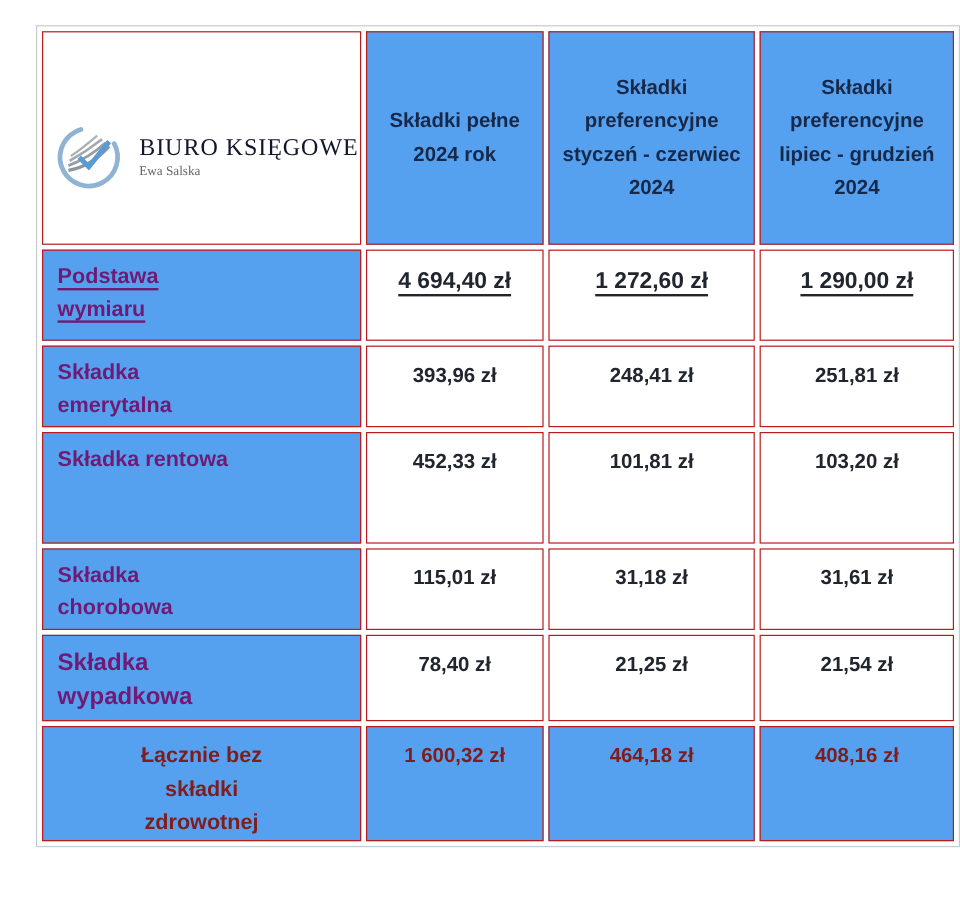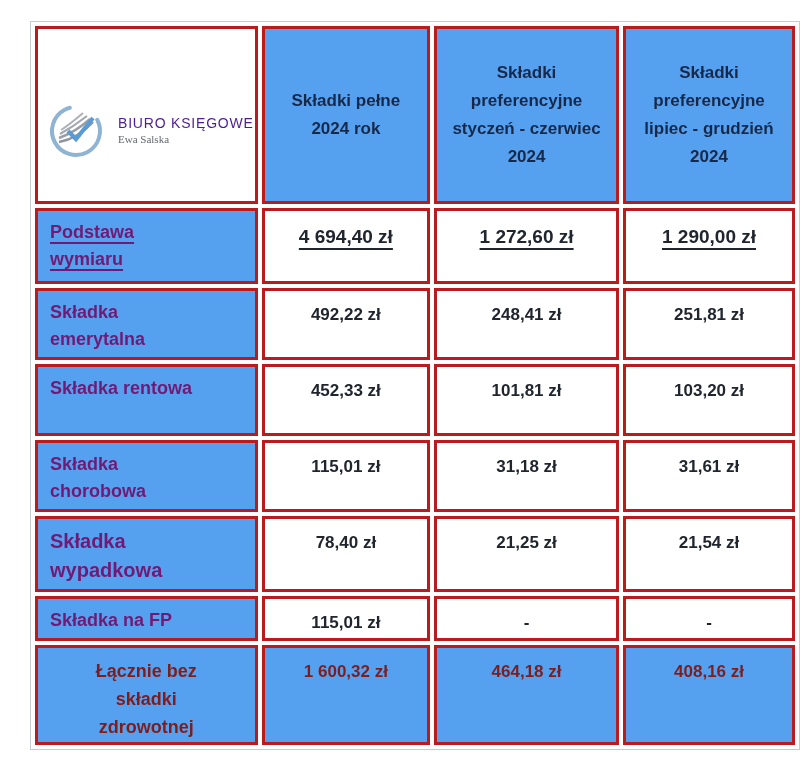--- a/index.html
+++ b/index.html
@@ -7,50 +7,50 @@
   .page{padding:21px 0 0 30px;}
 
   table.tbl{
     border-collapse:separate;
     border-spacing:4px;
     table-layout:fixed;
     background:#ffffff;
     border:1px solid #c7cbcf;
   }
   td{
-    border:3px solid #b91c1c;
+    border:1px solid #b91c1c;
     vertical-align:top;
     box-sizing:border-box;
     overflow:hidden;
   }
   .blue{background:#56a1ef;}
 
   
   .rw-head td{height:178px;}
   .rw-1 td{height:76px;}
   .rw-2 td{height:68px;}
-  .rw-3 td{height:72px;}
+  .rw-3 td{height:93px;}
   .rw-4 td{height:68px;}
   .rw-5 td{height:71px;}
   .rw-6 td{height:45px;}
   .rw-7 td{height:94px;}
 
   .head{
     vertical-align:middle;
     text-align:center;
     font-weight:700;
     font-size:17px;
     line-height:1.65;
     color:#17294a;
     white-space:pre-line;
     padding:4px 6px;
   }
   .logo-cell{background:#ffffff;vertical-align:middle;}
   .logo{display:flex;align-items:center;gap:9px;padding:30px 0 0 8px;}
-  .logo-title{font-family:Liberation Sans, sans-serif;font-size:14px;letter-spacing:0.8px;color:#4c1d95;white-space:nowrap;}
+  .logo-title{font-family:Liberation Serif, serif;font-size:20px;letter-spacing:0.8px;color:#0f172a;white-space:nowrap;}
   .logo-sub{font-family:"Liberation Serif",serif;font-size:11px;color:#62686e;margin-top:2px;}
 
   .lbl{
     font-weight:700;
     font-size:18px;
     color:#701a75;
     line-height:1.5;
     padding:8px 4px 4px 12px;
     white-space:pre-line;
   }
@@ -128,21 +128,21 @@
       <td class="blue lbl lbl-u"><span>Podstawa
 wymiaru</span></td>
       <td class="val val-u">4 694,40 zł</td>
       <td class="val val-u">1 272,60 zł</td>
       <td class="val val-u">1 290,00 zł</td>
     </tr>
 
     <tr class="rw-2">
       <td class="blue lbl">Składka
 emerytalna</td>
-      <td class="val">492,22 zł</td>
+      <td class="val">393,96 zł</td>
       <td class="val">248,41 zł</td>
       <td class="val">251,81 zł</td>
     </tr>
 
     <tr class="rw-3">
       <td class="blue lbl">Składka rentowa</td>
       <td class="val">452,33 zł</td>
       <td class="val">101,81 zł</td>
       <td class="val">103,20 zł</td>
     </tr>
@@ -156,26 +156,20 @@
     </tr>
 
     <tr class="rw-5">
       <td class="blue lbl lbl-big">Składka
 wypadkowa</td>
       <td class="val">78,40 zł</td>
       <td class="val">21,25 zł</td>
       <td class="val">21,54 zł</td>
     </tr>
 
-    <tr class="rw-6">
-      <td class="blue lbl">Składka na FP</td>
-      <td class="val">115,01 zł</td>
-      <td class="val">-</td>
-      <td class="val">-</td>
-    </tr>
 
     <tr class="rw-7">
       <td class="blue total-lbl">Łącznie bez
 składki
 zdrowotnej</td>
       <td class="blue val total-val">1 600,32 zł</td>
       <td class="blue val total-val">464,18 zł</td>
       <td class="blue val total-val">408,16 zł</td>
     </tr>
   </tbody>

